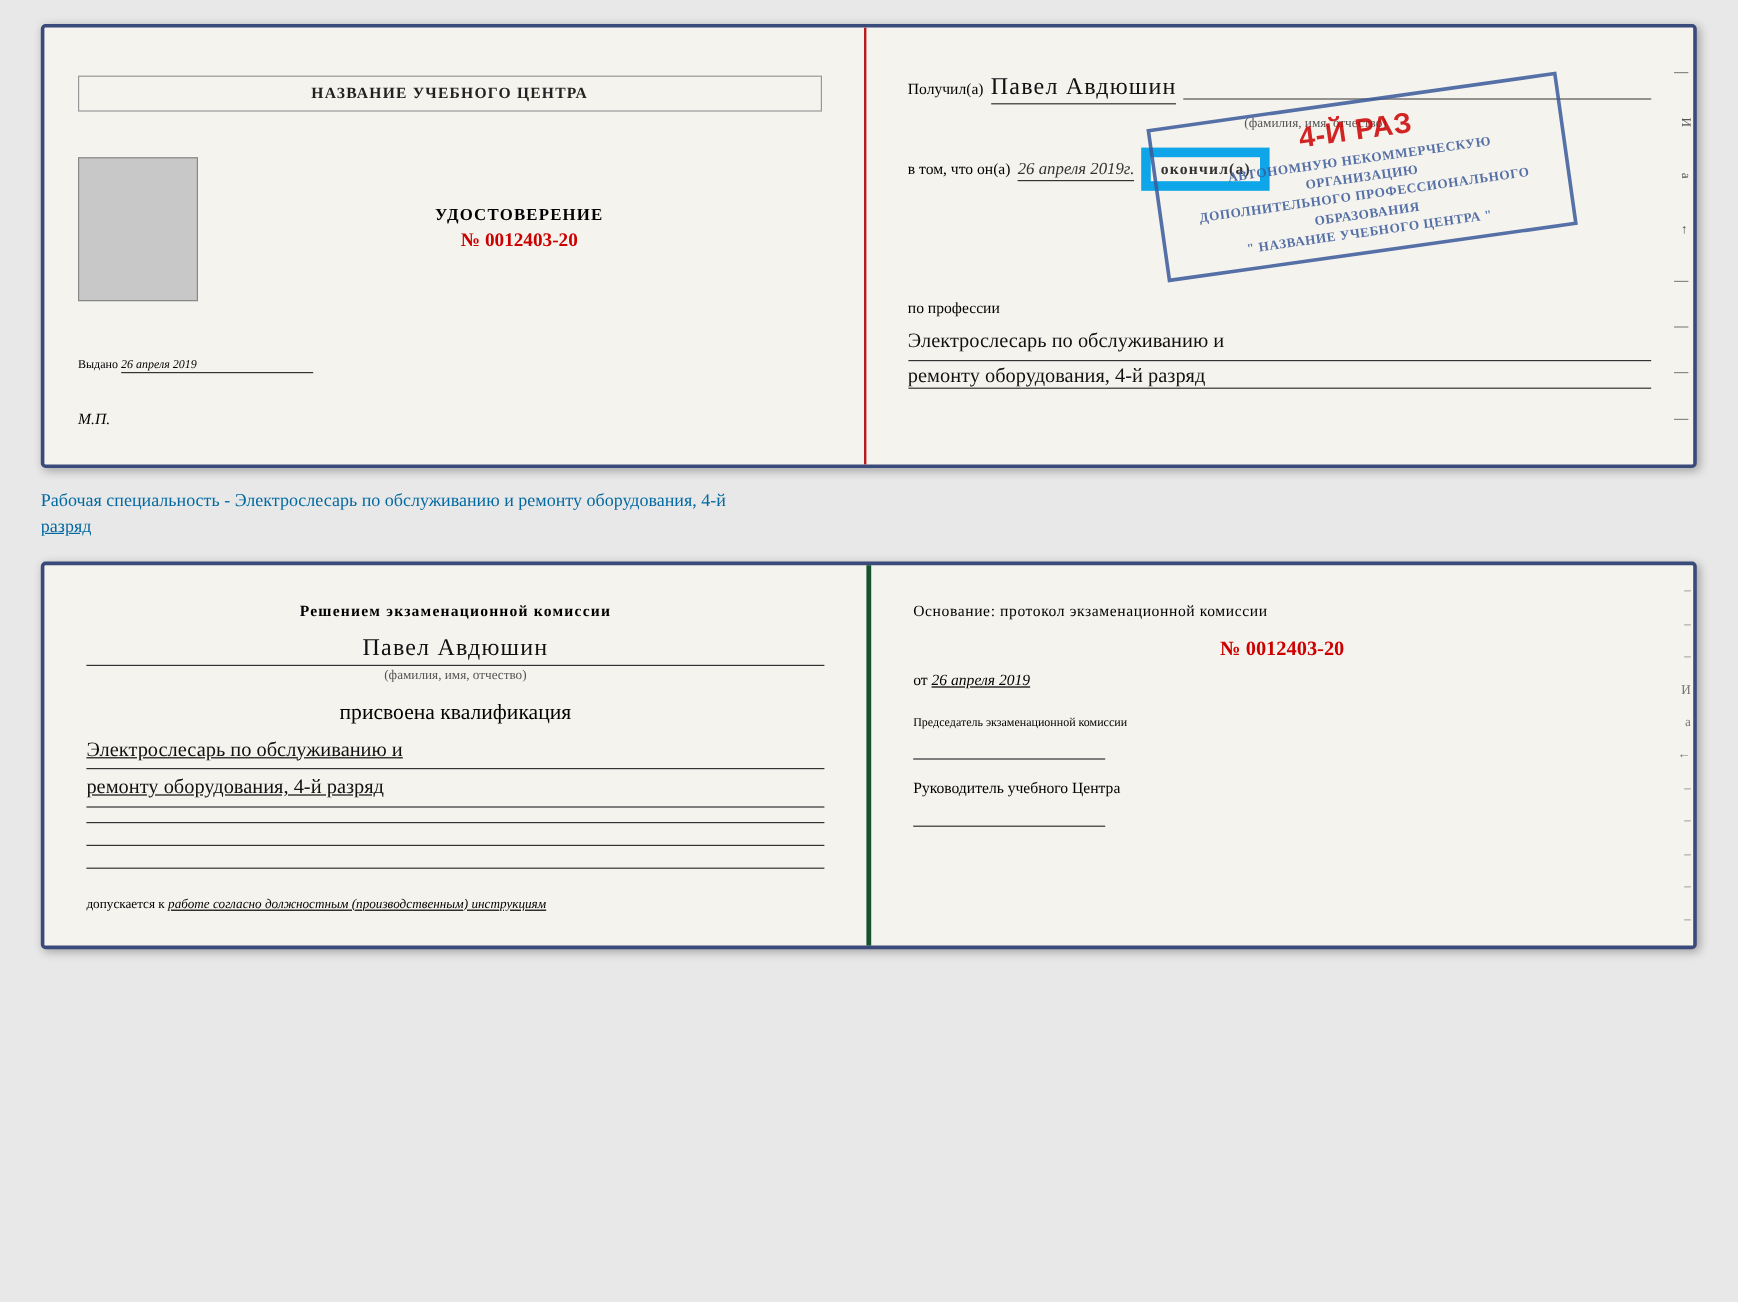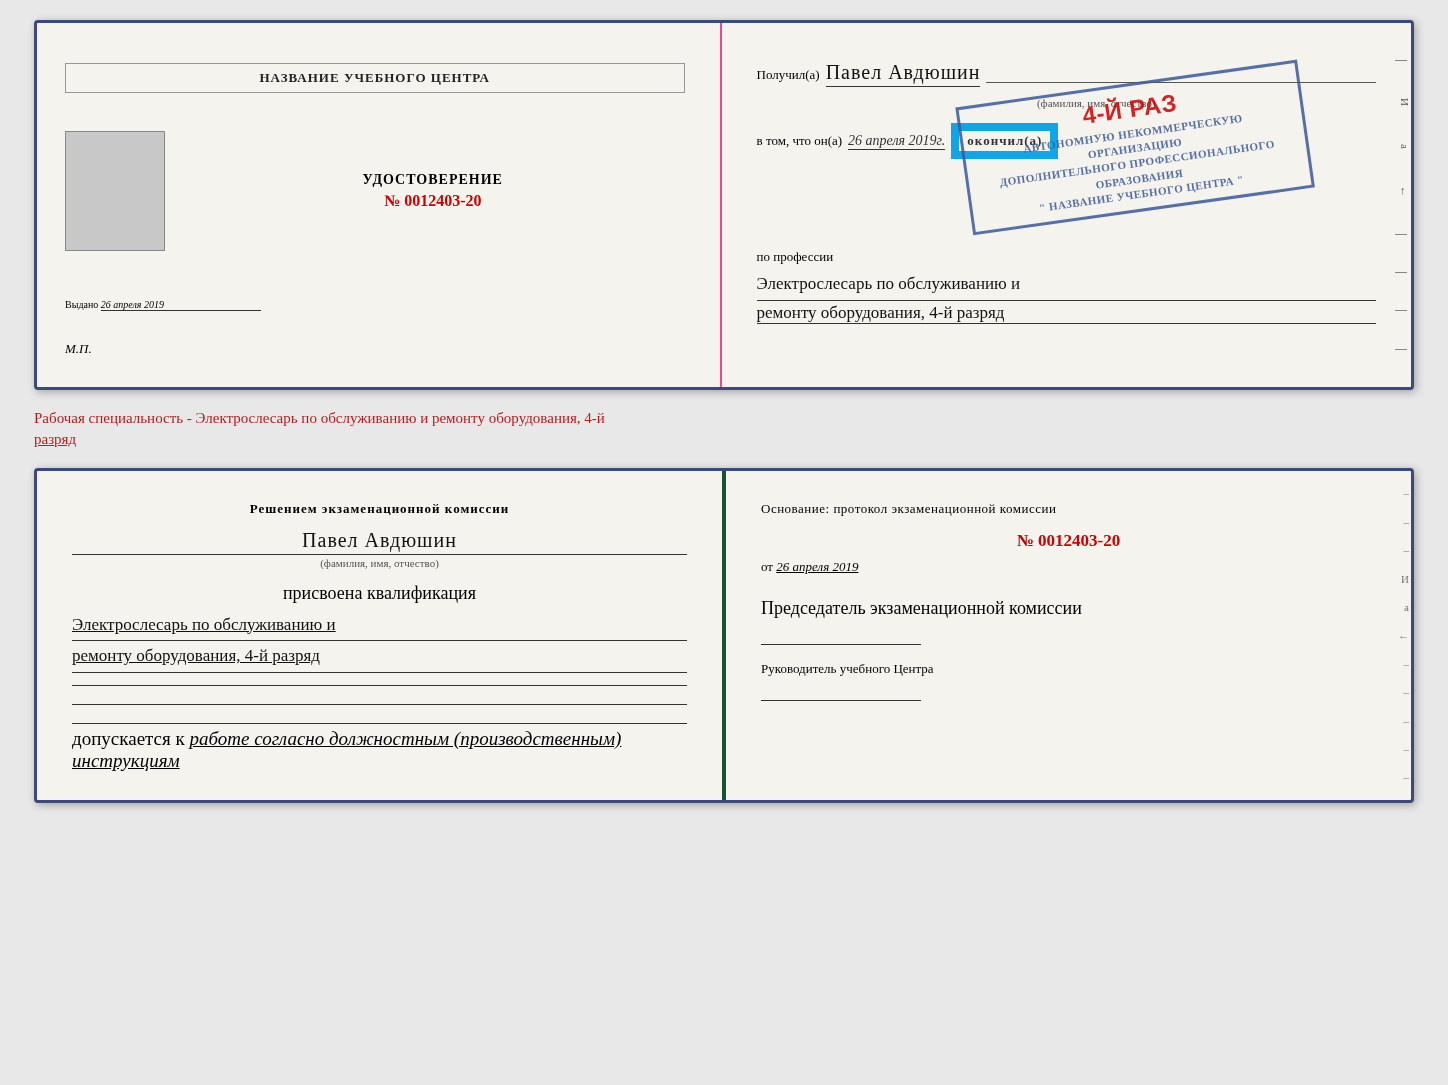--- a/index.html
+++ b/index.html
@@ -26,21 +26,21 @@
       position: relative;
     }
 
     .booklet-left, .booklet-right {
       flex: 1;
       padding: 30px 35px;
       position: relative;
     }
 
     .booklet-left {
-      border-right: 2px solid #ec4899;
+      border-right: 2px solid #b91c1c;
       display: flex;
       flex-direction: column;
       align-items: center;
       gap: 18px;
       padding-left: 28px;
     }
 
     
     .center-header {
       text-align: center;
@@ -257,21 +257,21 @@
       font-size: 11px;
       color: #555;
       writing-mode: vertical-rl;
       text-orientation: mixed;
     }
 
     
     .middle-text {
       width: 1380px;
       font-size: 15px;
-      color: #b91c1c;
+      color: #0369a1;
       line-height: 1.4;
     }
 
     .middle-text .underlined {
       text-decoration: underline;
     }
 
     
     .bottom-booklet {
       display: flex;
@@ -347,22 +347,22 @@
       margin-top: 12px;
     }
 
     .blank-line {
       border-bottom: 1px solid #333;
       height: 1px;
       width: 100%;
     }
 
     .dopuskaetsya-block {
-      margin-top: 4px;
-      font-size: 19px;
+      margin-top: 24px;
+      font-size: 11px;
     }
 
     .dopusk-text {
       font-style: italic;
       text-decoration: underline;
     }
 
     
     .osnovanie-title {
       font-size: 13px;
@@ -385,21 +385,21 @@
       font-size: 13px;
       margin-bottom: 20px;
     }
 
     .ot-date {
       text-decoration: underline;
       font-style: italic;
     }
 
     .predsedatel-block {
-      font-size: 18px;
+      font-size: 10px;
       margin-bottom: 8px;
       line-height: 1.5;
       font-family: Liberation Serif, serif;
     }
 
     .signature-line {
       border-bottom: 1px solid #333;
       width: 160px;
       height: 1px;
       margin-top: 22px;

